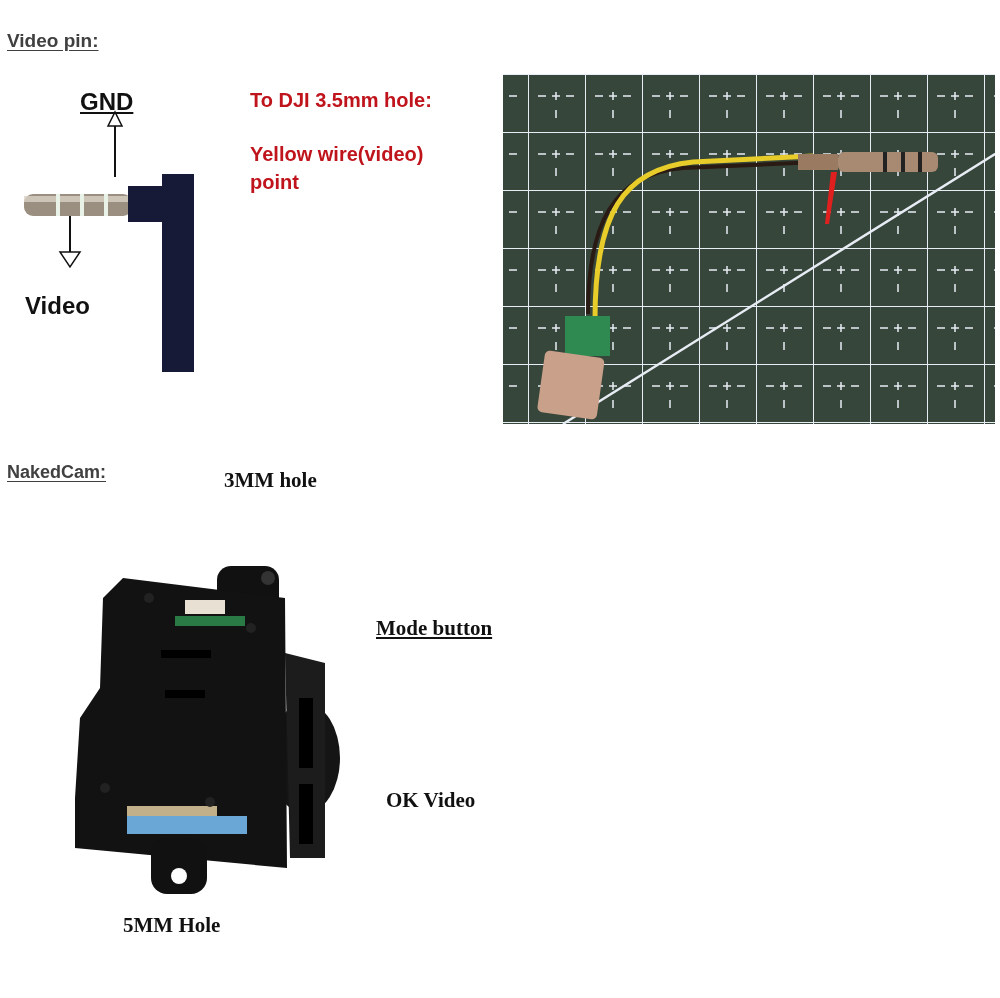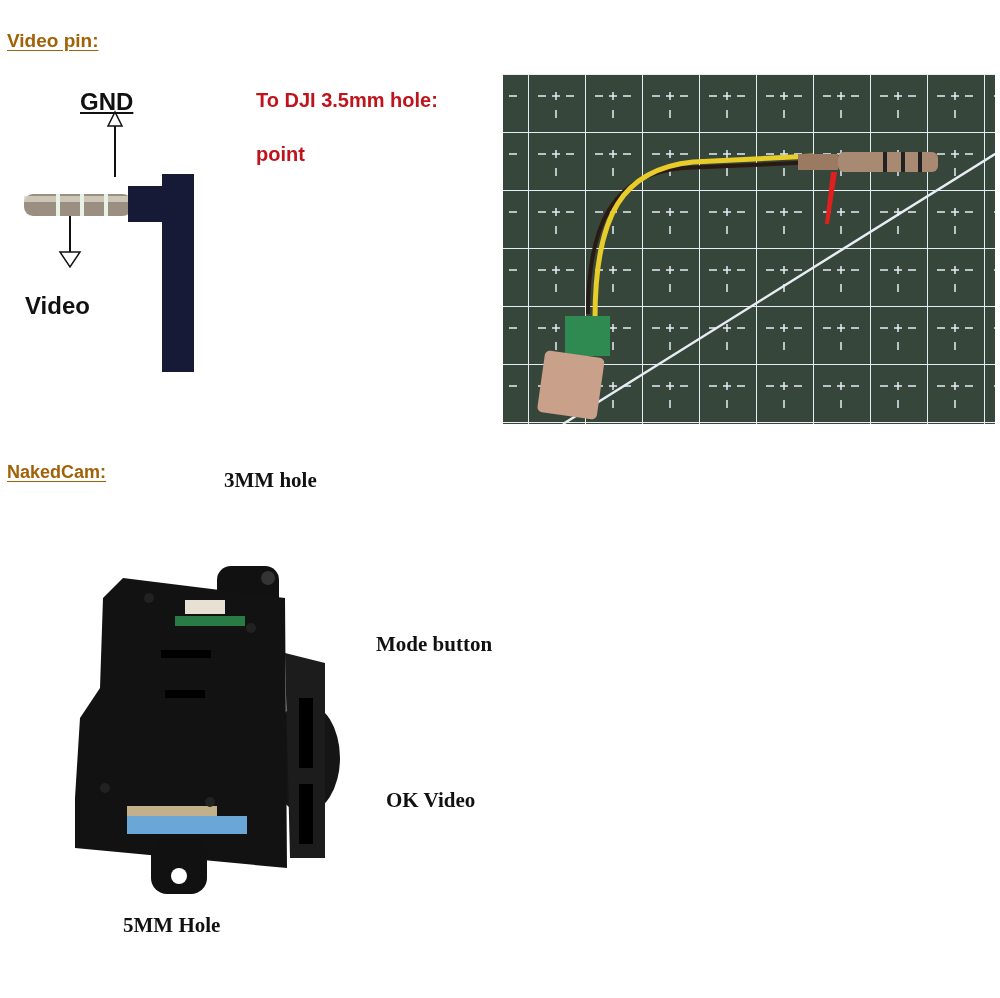--- a/index.html
+++ b/index.html
@@ -1,18 +1,18 @@
 <!DOCTYPE html>
 <html><head>
 <meta charset="utf-8">
 <style>
   html, body { margin:0; padding:0; background:#ffffff; }
   body { width:1000px; height:998px; position:relative; overflow:hidden; font-family:"Liberation Sans", sans-serif; }
   .abs { position:absolute; }
-  .heading { font-family:"Liberation Sans", sans-serif; font-weight:bold; font-size:19px; color:#a16207; text-decoration:underline; text-underline-offset:3px; }
+  .heading { font-family:"Liberation Sans", sans-serif; font-weight:bold; font-size:19px; color:#404040; text-decoration:underline; text-underline-offset:3px; }
   .label-sans { font-family:"Liberation Sans", sans-serif; font-weight:bold; color:#111; }
   .label-serif { font-family:"Liberation Serif", serif; font-weight:bold; font-size:21px; color:#111; white-space:nowrap;text-align:center; }
   .red-note { font-family:"Liberation Sans", sans-serif; font-weight:bold; font-size:20px; line-height:28px; color:#c0141c; }
   .red-note p { margin:0; }
   .photo { background:#36463a; overflow:hidden; }
 </style>
 </head>
 <body>
 
 <div class="abs heading" style="left:7px;top:30px;">Video pin:</div>
@@ -31,23 +31,24 @@
     <rect x="36" y="112" width="4" height="22" fill="#e9f2e6"></rect>
     <rect x="60" y="112" width="4" height="22" fill="#e9f2e6"></rect>
     <rect x="84" y="112" width="4" height="22" fill="#e9f2e6"></rect>
 
     <path d="M108 104 L142 104 L142 92 L174 92 L174 292 L142 292 L142 140 L108 140 Z" fill="#161a36"></path>
   </svg>
   <div class="abs label-sans" style="left:60px;top:6px;font-size:24px;text-decoration:underline;">GND</div>
   <div class="abs label-sans" style="left:5px;top:210px;font-size:24px;">Video</div>
 </div>
 
-<div class="abs red-note" style="left:256px;top:86px;width:240px;">
+<div class="abs red-note" style="left:250px;top:86px;width:240px;">
   <p>To DJI 3.5mm hole:</p>
   <p style="height:26px;"></p>
+  <p>Yellow wire(video)</p>
   <p>point</p>
 </div>
 
 <div class="abs photo" style="left:503px;top:74px;width:492px;height:350px;">
   <svg width="492" height="350" viewBox="0 0 492 350">
     <defs>
       <pattern id="grid" width="57" height="58" patternUnits="userSpaceOnUse" x="25" y="0">
         <line x1="0" y1="0" x2="0" y2="58" stroke="#e8ecf4" stroke-width="2"></line>
         <line x1="0" y1="0" x2="57" y2="0" stroke="#e8ecf4" stroke-width="2"></line>
         <line x1="28" y1="18" x2="28" y2="26" stroke="#e8ecf4" stroke-width="1.5"></line>
@@ -72,21 +73,21 @@
     <polygon points="328,98 334,98 326,150 322,150" fill="#e0201e"></polygon>
 
     <rect x="62" y="242" width="45" height="40" fill="#2f8a52"></rect>
     <rect x="38" y="280" width="60" height="62" rx="5" fill="#c9a08a" transform="rotate(8 68 310)"></rect>
   </svg>
 </div>
 
 <div class="abs heading" style="left:7px;top:462px;font-size:18px;">NakedCam:</div>
 
 <div class="abs label-serif" style="left:224px;top:468px;">3MM hole</div>
-<div class="abs label-serif" style="left:376px;top:632px;">Mode button</div>
+<div class="abs label-serif" style="left:376px;top:616px;text-decoration:underline;">Mode button</div>
 <div class="abs label-serif" style="left:386px;top:788px;">OK Video</div>
 <div class="abs label-serif" style="left:123px;top:896px;margin-top:17px;">5MM Hole</div>
 
 <div class="abs" style="left:65px;top:558px;width:290px;height:340px;">
   <svg width="290" height="340" viewBox="0 0 290 340">
 
     <rect x="152" y="8" width="62" height="70" rx="14" fill="#111"></rect>
     <circle cx="203" cy="20" r="7" fill="#333"></circle>
 
     <ellipse cx="240" cy="200" rx="35" ry="55" fill="#151515"></ellipse>

